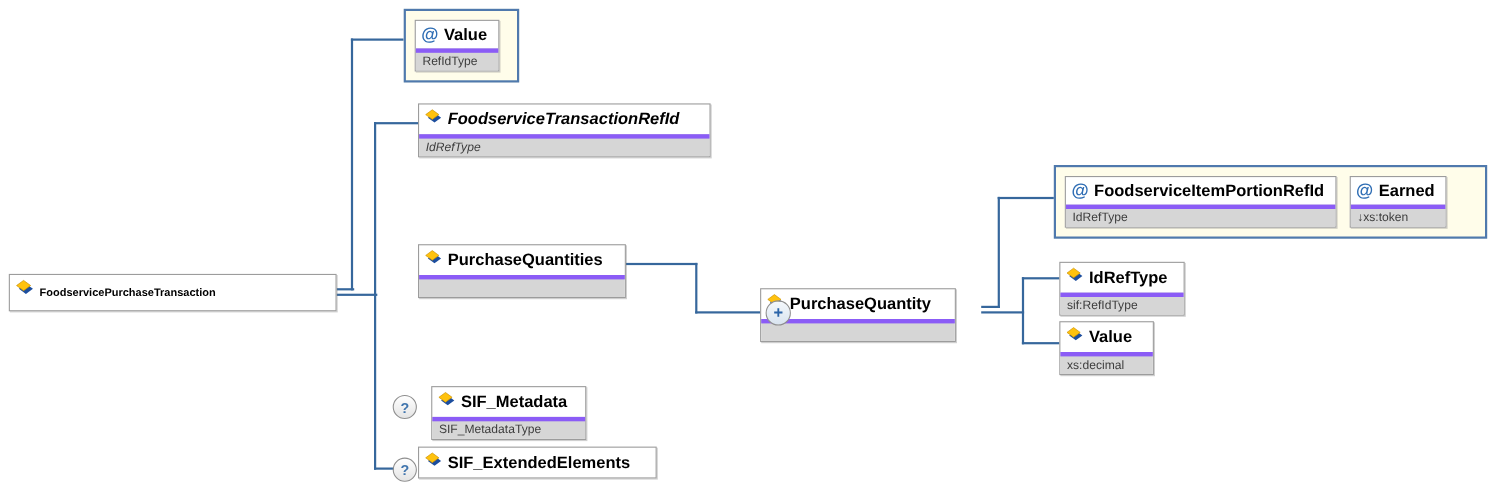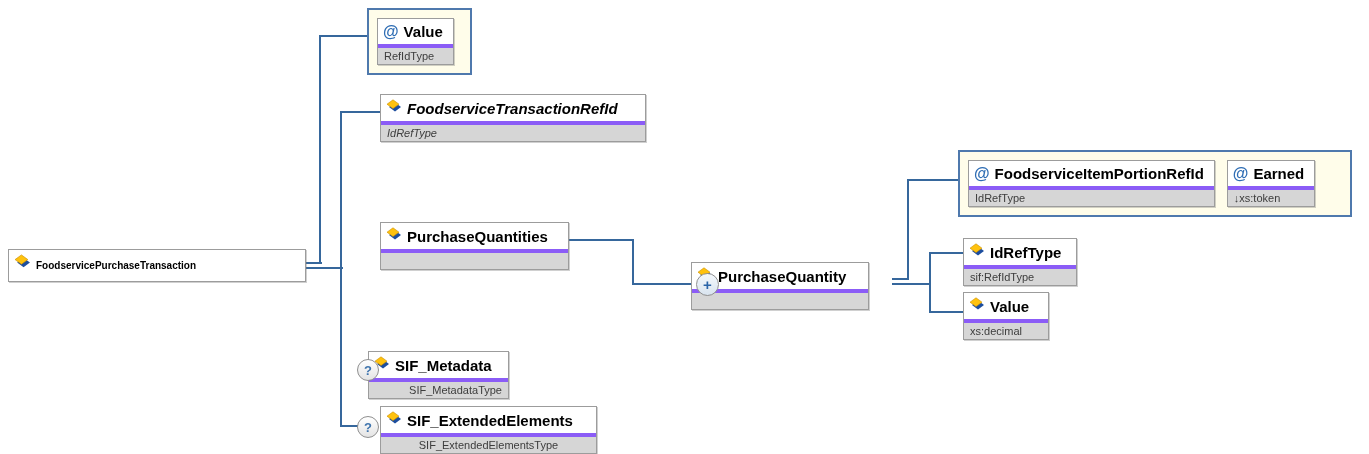--- a/index.html
+++ b/index.html
@@ -163,21 +163,21 @@
         </svg>
       </span>
       <span>Value</span>
     </div>
     <div class="subtitle">xs:decimal</div>
   </div>
 
   <div class="indicator q" style="left:357px;top:359px;">
     <span>?</span>
   </div>
-  <div class="node" style="left:368px;top:351px;min-width:139px;text-align:right;">
+  <div class="node" style="left:392px;top:351px;min-width:139px;">
     <div class="title">
       <span class="el-icon">
         <svg width="16" height="16" viewBox="0 0 16 16">
           <path d="M9 4.6 L15 9 L9 13.4 L3 9 Z" fill="#1d4e9e"></path>
           <path d="M7 1.8 L13 6.2 L7 10.6 L1 6.2 Z" fill="#ffc20e" stroke="#c98f00" stroke-width="0.6"></path>
         </svg>
       </span>
       <span>SIF_Metadata</span>
     </div>
     <div class="subtitle">SIF_MetadataType</div>
@@ -189,16 +189,15 @@
   <div class="node" style="left:380px;top:406px;min-width:215px;text-align:center;">
     <div class="title">
       <span class="el-icon">
         <svg width="16" height="16" viewBox="0 0 16 16">
           <path d="M9 4.6 L15 9 L9 13.4 L3 9 Z" fill="#1d4e9e"></path>
           <path d="M7 1.8 L13 6.2 L7 10.6 L1 6.2 Z" fill="#ffc20e" stroke="#c98f00" stroke-width="0.6"></path>
         </svg>
       </span>
       <span>SIF_ExtendedElements</span>
     </div>
-    <div class="subtitle">SIF_ExtendedElementsType</div>
   </div>
 
 </div>
 
 </body></html>

